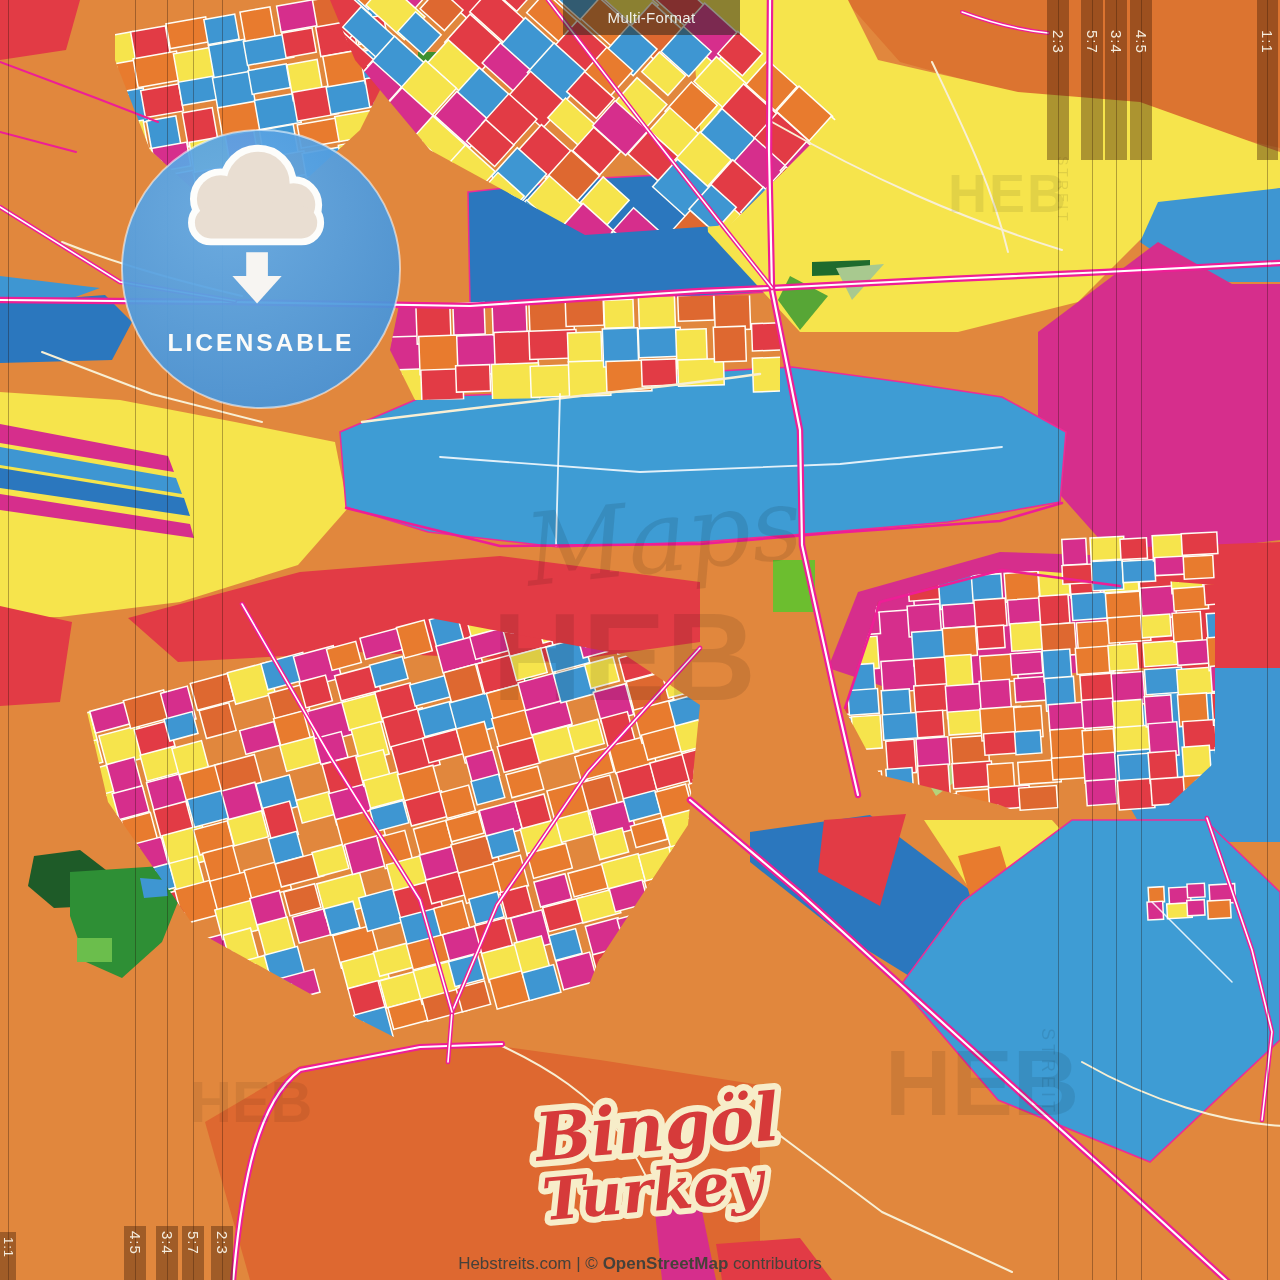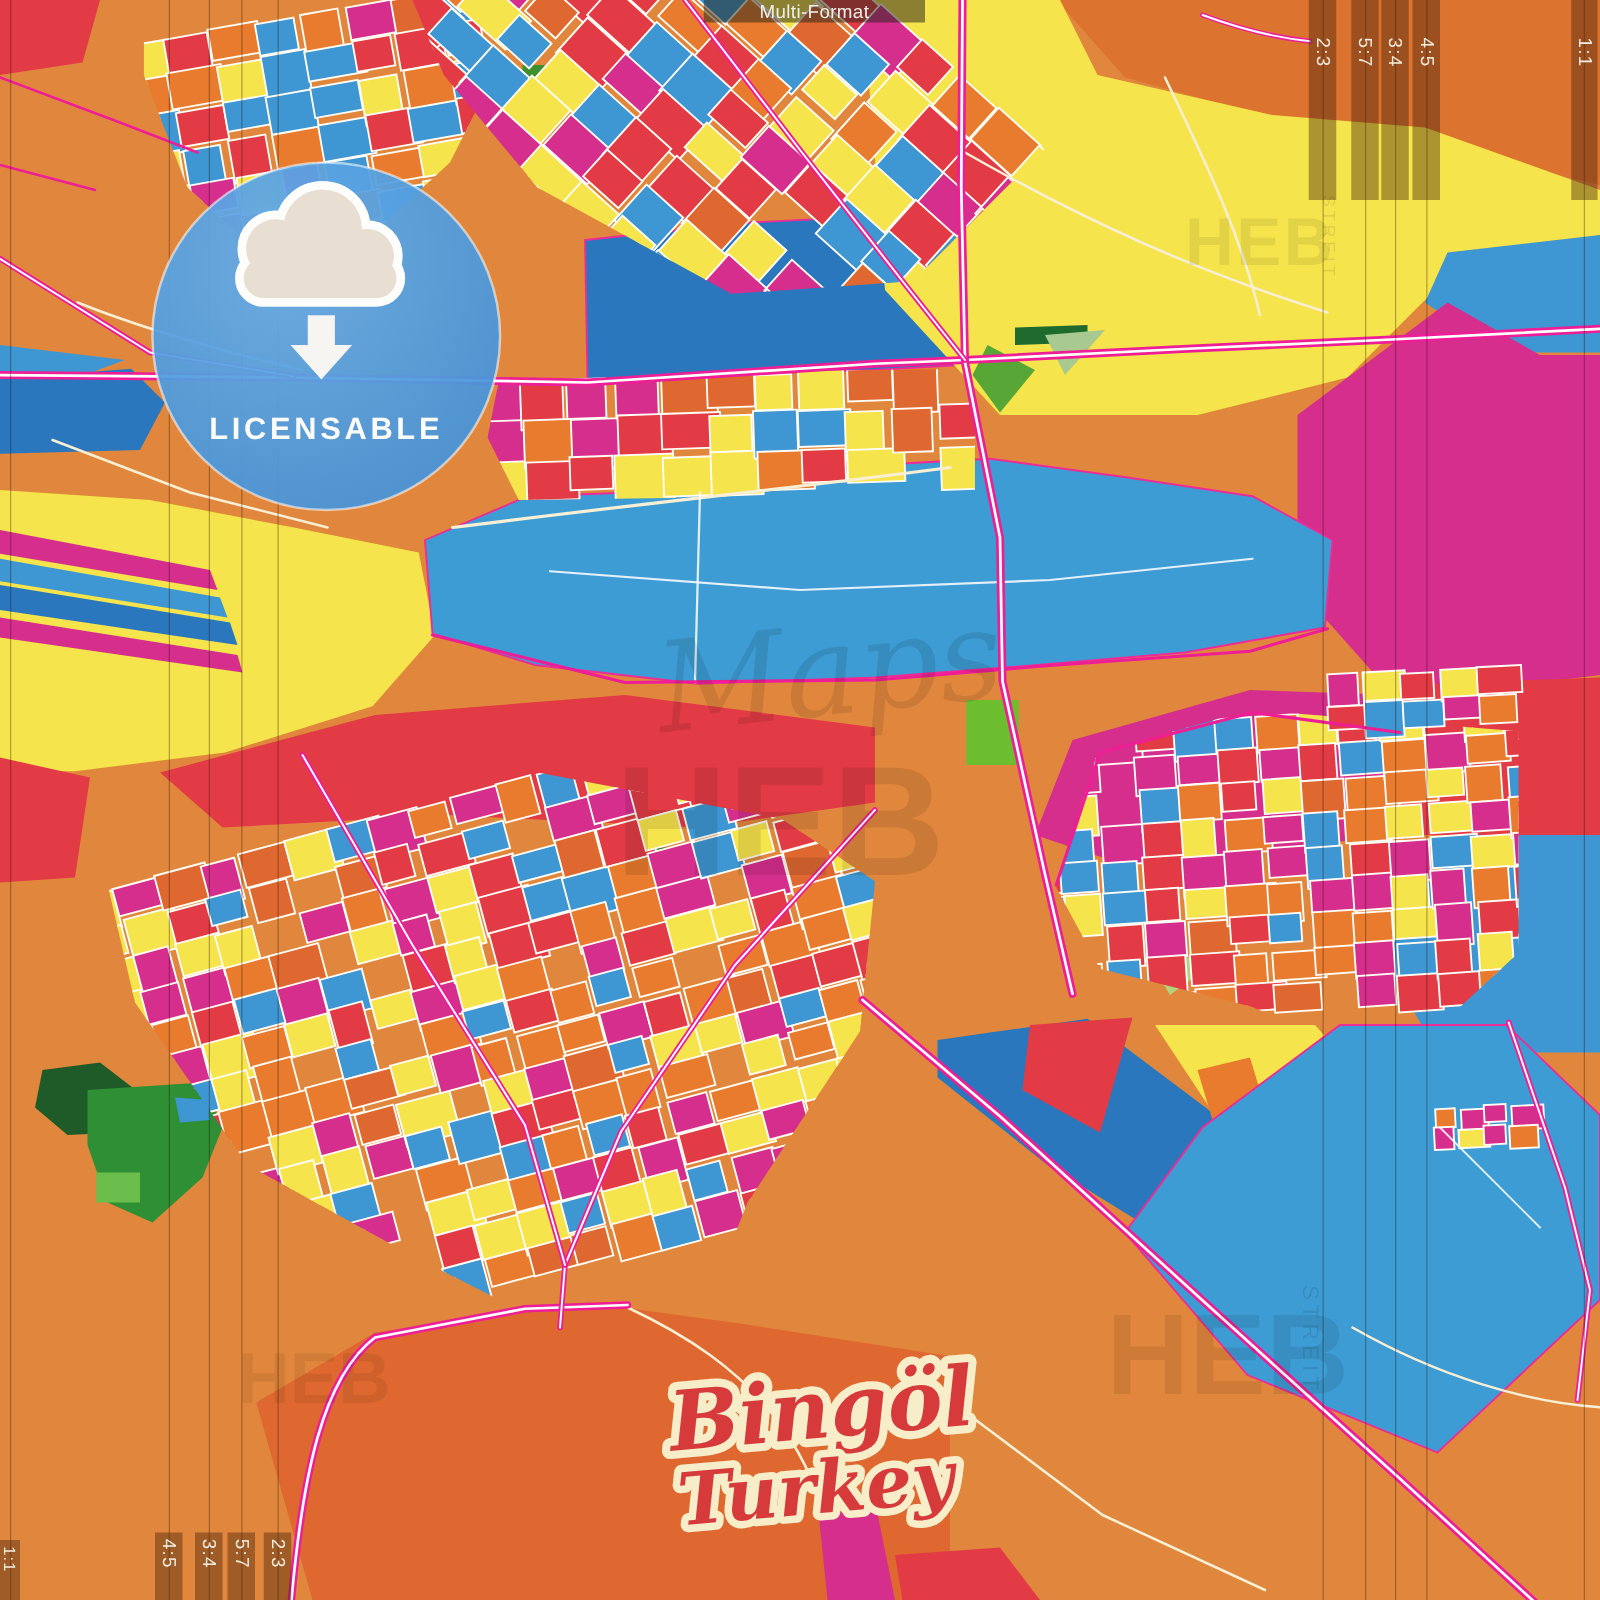--- a/index.html
+++ b/index.html
@@ -3,21 +3,21 @@
 <meta charset="utf-8">
 <style>
   html,body{margin:0;padding:0;width:1280px;height:1280px;background:#E1873D;font-family:"Liberation Sans",sans-serif;}
   .stage{position:relative;width:1280px;height:1280px;overflow:hidden;}
   .map-svg{position:absolute;left:0;top:0;width:1280px;height:1280px;display:block;}
   .crop-line{position:absolute;top:0;bottom:0;width:1px;background:rgba(30,12,2,0.32);}
   .crop-bar{position:absolute;width:22px;background:rgba(62,28,8,0.40);display:flex;justify-content:center;}
   .crop-bar.top{top:0;height:160px;padding-top:30px;box-sizing:border-box;}
   .crop-bar.bottom{bottom:0;height:54px;padding-top:5px;box-sizing:border-box;}
   .crop-bar span{writing-mode:vertical-rl;color:#F4ECDD;font-size:15px;letter-spacing:1px;}
-  .format-chip{position:absolute;left:563px;top:0;width:177px;height:18px;background:rgba(40,36,24,0.52);
+  .format-chip{position:absolute;left:563px;top:0;width:177px;height:35px;background:rgba(40,36,24,0.52);
     color:#EFEFEA;font-size:15px;display:flex;align-items:center;justify-content:center;letter-spacing:.3px;}
   .badge{position:absolute;left:118px;top:126px;width:286px;height:286px;text-decoration:underline;}
   .attribution{position:absolute;left:0;right:0;bottom:6px;text-align:center;font-size:17px;color:#46413A;}
   .attribution b{font-weight:bold;}
   .wm{opacity:1;}
 </style>
 </head>
 <body>
 
 <div class="stage">
@@ -850,14 +850,19 @@
         </g>
         <g fill="#F7F5F2">
           <rect x="130" y="128" width="22" height="26"></rect>
           <polygon points="116,152 166,152 141,180"></polygon>
         </g>
       </g>
       <text x="145" y="228" text-anchor="middle" font-size="25" font-weight="bold" letter-spacing="3" fill="#FBFBF9" font-family="Liberation Sans, sans-serif">LICENSABLE</text>
     </svg>
   </div>
 
+  <div class="attribution">
+    <span>Hebstreits.com | ©</span>
+    <b>OpenStreetMap</b>
+    <span>contributors</span>
+  </div>
 
 </div>
 
 </body></html>

